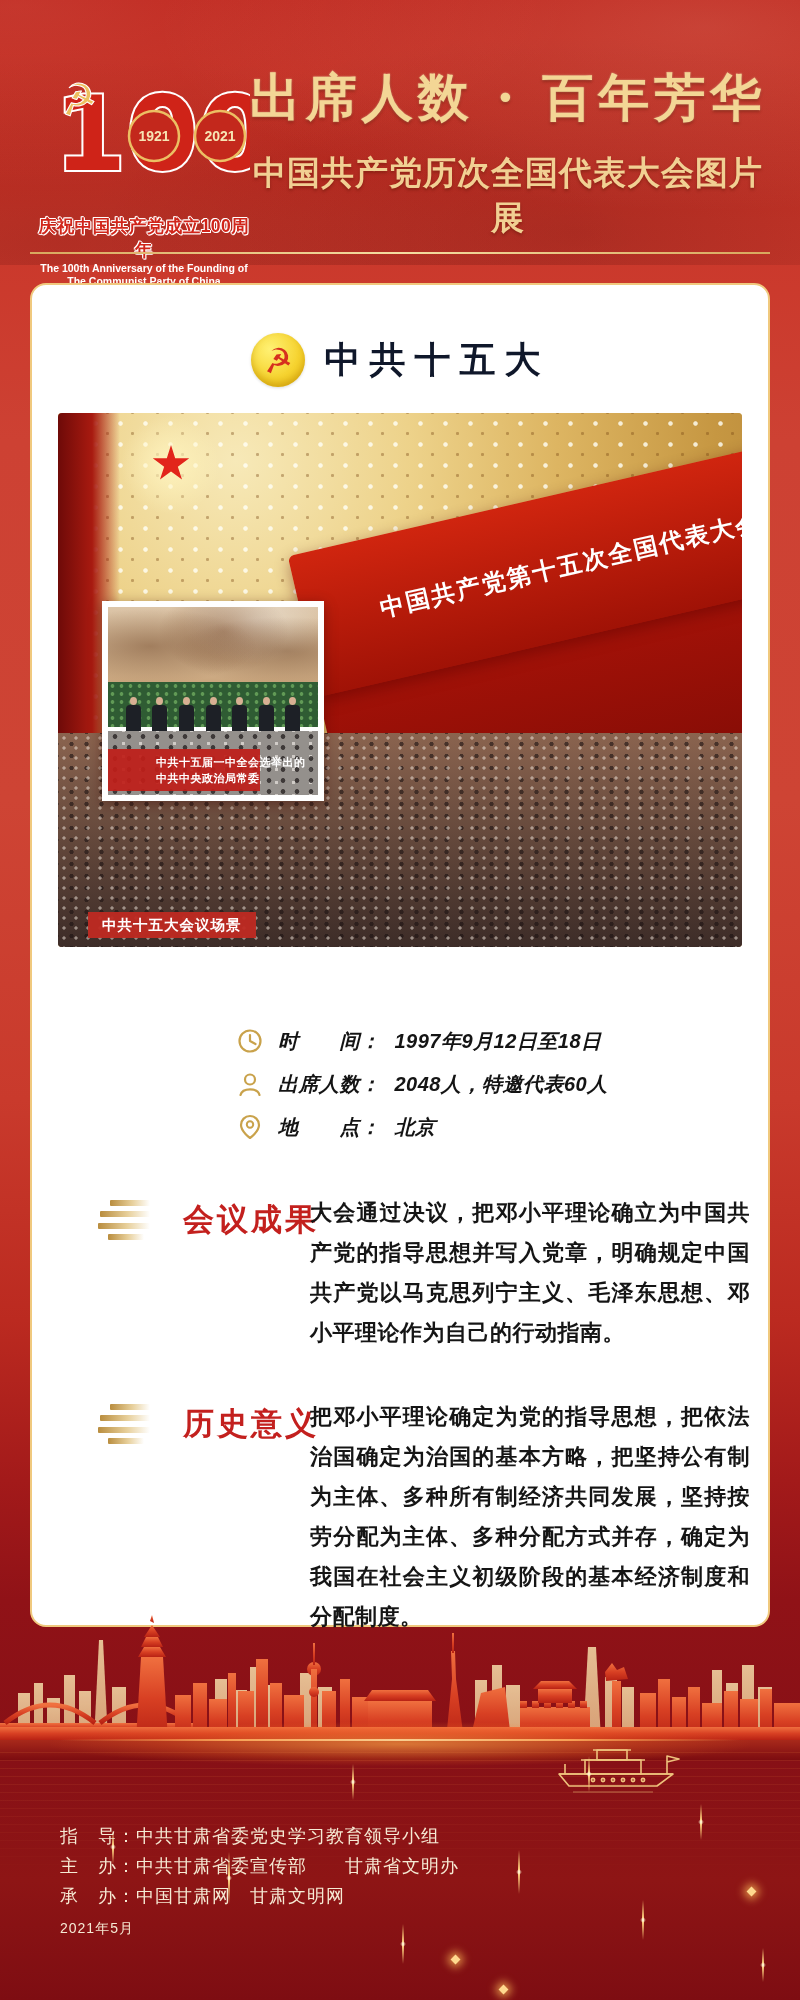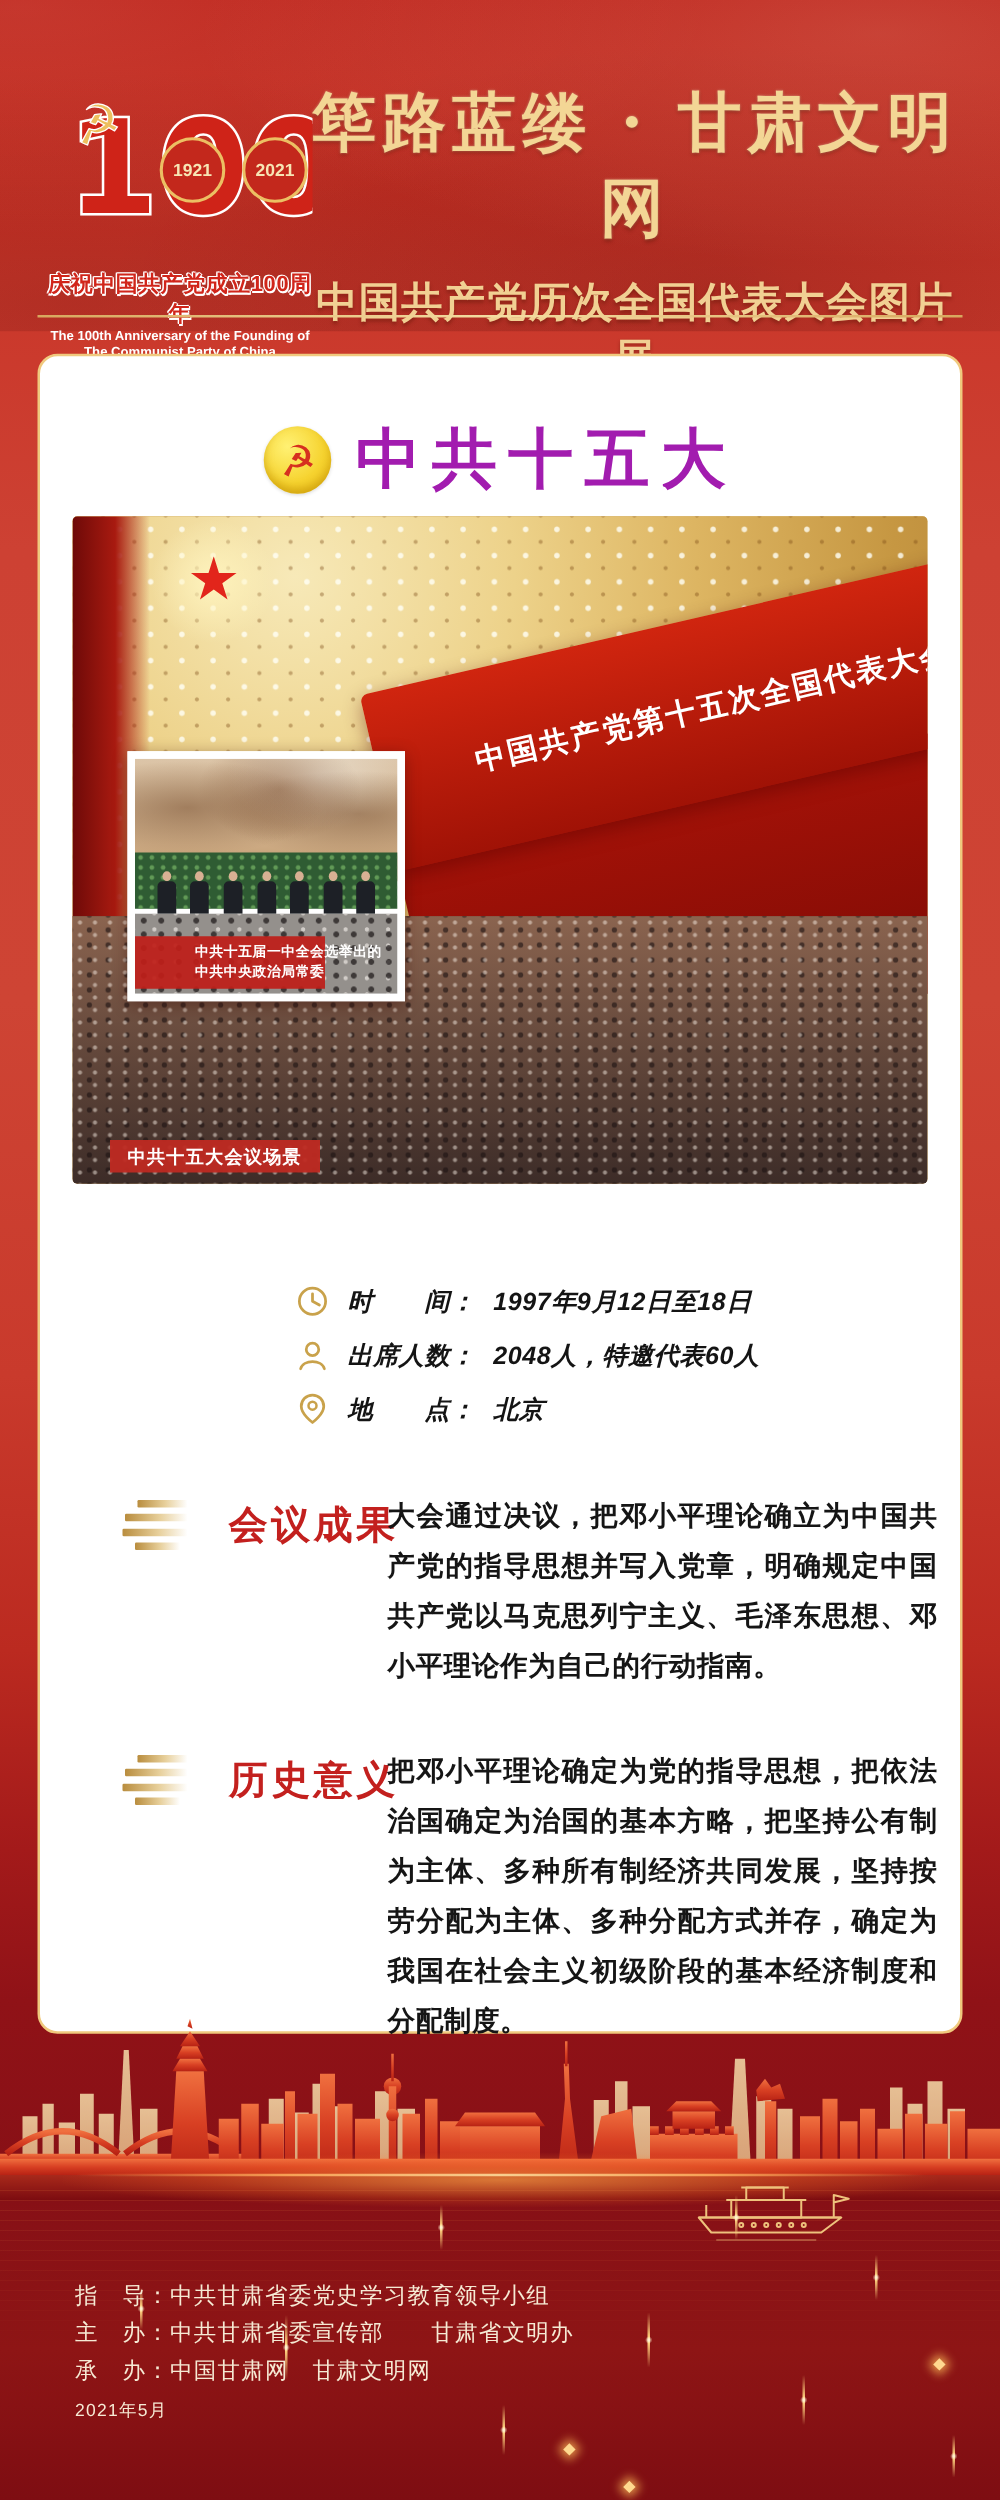--- a/index.html
+++ b/index.html
@@ -27,21 +27,21 @@
     letter-spacing:1px;color:#f1d093;text-shadow:0 2px 3px rgba(96,22,6,.45);}
   .gold-line{left:30px;top:252px;width:740px;height:2px;background:linear-gradient(90deg,#d8a85e,#f4dda2,#d8a85e);}
   
   .card{left:30px;top:283px;width:736px;height:1340px;background:#ffffff;border:2px solid #f0c97e;border-radius:16px;}
   .card-title-row{left:0;top:48px;width:100%;display:flex;justify-content:center;align-items:center;gap:20px;}
   .emblem{width:54px;height:54px;border-radius:50%;flex:0 0 auto;
     background:radial-gradient(circle at 35% 30%,#fff173,#f6d32f 58%,#e7b716);
     box-shadow:inset 0 -4px 7px rgba(190,140,0,.55),0 1px 3px rgba(0,0,0,.15);
     display:flex;align-items:center;justify-content:center;}
   .emblem span{font-size:33px;color:#d6301f;transform:rotate(-8deg);line-height:1;}
-  .card-title{font-size:52px;font-weight:bold;color:#a21caf;letter-spacing:9px;}
+  .card-title{font-size:36px;font-weight:bold;color:#0f172a;letter-spacing:9px;}
   
   .photo{left:26px;top:128px;width:684px;height:534px;border-radius:4px;overflow:hidden;background:#caa24e;}
   .hall-ceiling{left:0;top:0;width:100%;height:64%;
     background:radial-gradient(circle at 26% 14%,#f7e9b8 0%,#edd28a 30%,#ddb562 55%,#c69742 82%,#b9883a 100%);}
   .hall-dots{left:0;top:0;width:100%;height:58%;opacity:.85;
     background-image:radial-gradient(circle,rgba(255,255,246,.95) 1.8px,rgba(255,255,246,0) 2.7px),
                      radial-gradient(circle,rgba(120,70,20,.45) 1.2px,rgba(120,70,20,0) 2px);
     background-size:25px 21px,25px 21px;background-position:0 0,12px 10px;}
   .star-glow{left:62px;top:2px;width:100px;height:100px;border-radius:50%;
     background:radial-gradient(circle,rgba(255,244,190,.95),rgba(244,205,120,0) 70%);}
@@ -141,21 +141,21 @@
       <circle cx="182" cy="78" r="25" fill="#c3281c" stroke="#ecbf63" stroke-width="2.5"></circle>
       <text x="182" y="83" font-size="14" font-weight="bold" fill="#f7e5b4" text-anchor="middle">2021</text>
       <text x="22" y="56" font-size="42" fill="#edbf5e" stroke="#ffffff" stroke-width="1" transform="rotate(-12 40 46)">☭</text>
     </svg>
     <div class="logo-cn">庆祝中国共产党成立100周年</div>
     <div class="logo-en">The 100th Anniversary of the Founding of</div>
     <div class="logo-en">The Communist Party of China</div>
   </div>
 
   <div class="abs titles">
-    <div class="title-main">筚路蓝缕 · 甘肃文明网</div>
+    <div class="title-main">出席人数 · 百年芳华</div>
     <div class="title-sub">中国共产党历次全国代表大会图片展</div>
   </div>
 
   <div class="abs gold-line"></div>
 
   <div class="abs card">
 
     <div class="abs card-title-row">
       <div class="emblem">
           <span>☭</span>

